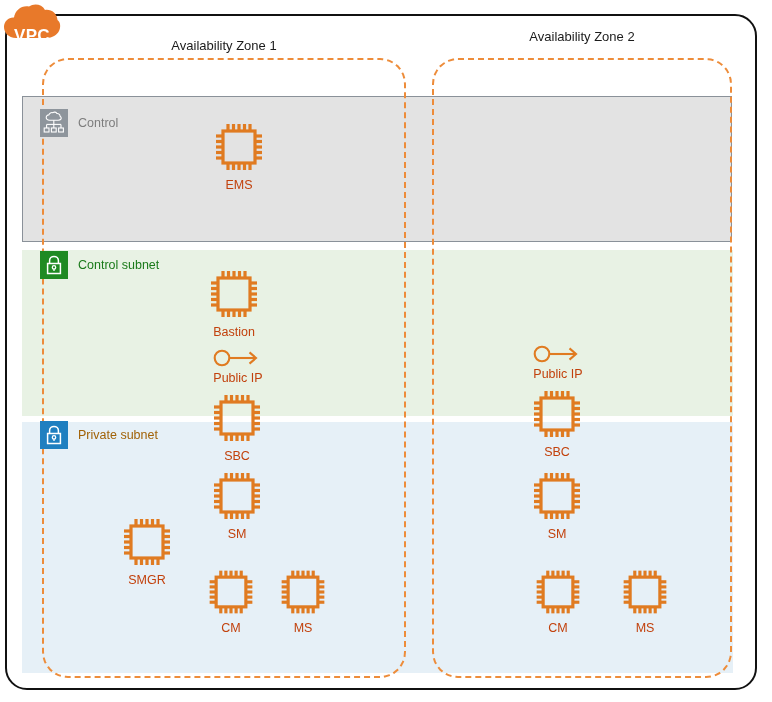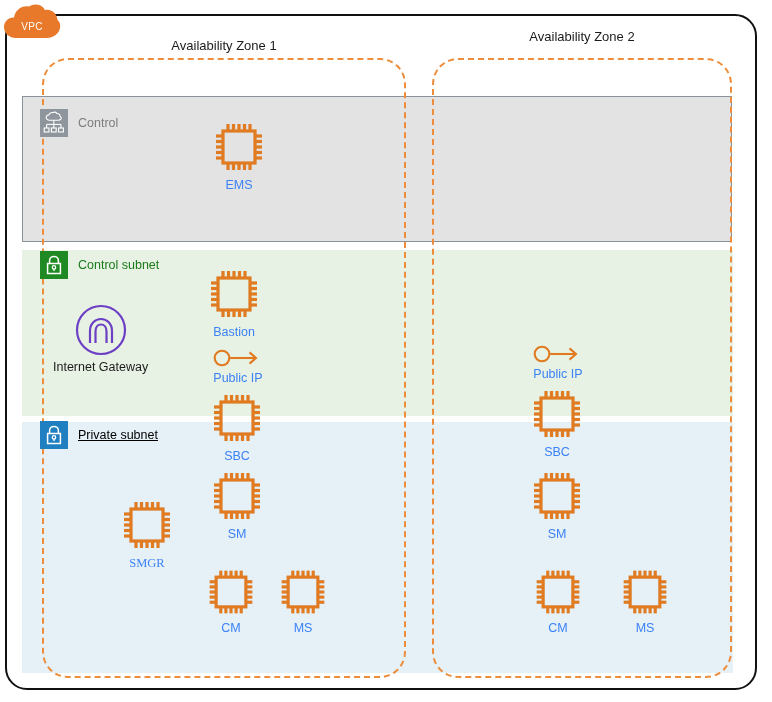--- a/index.html
+++ b/index.html
@@ -34,29 +34,29 @@
     position: absolute;
     left: 2px;
     top: 2px;
     width: 60px;
     height: 44px;
     z-index: 40;
   }
   .vpc-badge-text {
     position: absolute;
     left: 0;
-    top: 4px;
+    top: 14px;
     width: 60px;
     height: 44px;
     display: flex;
     align-items: center;
     justify-content: center;
     color: #ffffff;
-    font-size: 10px;
-    font-weight: normal;
+    font-size: 17px;
+    font-weight: bold;
     letter-spacing: 0.3px;
     padding-bottom: 4px;
     box-sizing: border-box;
     pointer-events: none;
   }
 
   
   .az-box {
     position: absolute;
     border: 2.5px dashed #ed8c3a;
@@ -104,35 +104,35 @@
     display: block;
     flex: 0 0 auto;
   }
   .subnet-title {
     margin-left: 10px;
     font-size: 12.5px;
     white-space: nowrap;
   }
   .title-control { color: #7d7d7d; }
   .title-public  { color: #1a7a1a; }
-  .title-private { color: #000000; text-decoration: underline; }
+  .title-private { color: #a16207; }
 
   
   .node {
     position: absolute;
     z-index: 20;
     display: flex;
     flex-direction: column;
     align-items: center;
   }
   .node svg { display: block; }
   .node-label {
     margin-top: 3px;
     font-size: 12.5px;
-    color: #3b82f6;
+    color: #c2410c;
     white-space: nowrap;
     text-align: center;
     line-height: 14px;
   }
   .node-label-gw { color: #1b1b1b; }
 </style>
 </head>
 <body>
 
 <div id="canvas">
@@ -223,28 +223,20 @@
         <line x1="44" y1="17" x2="51" y2="17"></line>
           <line x1="44" y1="22.5" x2="51" y2="22.5"></line>
         <line x1="44" y1="28" x2="51" y2="28"></line>
           <line x1="44" y1="33.5" x2="51" y2="33.5"></line>
         <line x1="44" y1="39" x2="51" y2="39"></line>
       </g>
     </svg>
     <span class="node-label">EMS</span>
   </div>
 
-  <div class="node" style="left:53px; top:303px;">
-    <svg width="54" height="54" viewBox="0 0 54 54">
-      <circle cx="27" cy="27" r="24" fill="none" stroke="#6c3fc4" stroke-width="2.2"></circle>
-      <path d="M16 40 V28 C16 20.5 21 16 27 16 C33 16 38 20.5 38 28 V40" fill="none" stroke="#6c3fc4" stroke-width="2.2"></path>
-      <path d="M21.5 40 V28.5 C21.5 24 24 21.5 27 21.5 C30 21.5 32.5 24 32.5 28.5 V40" fill="none" stroke="#6c3fc4" stroke-width="2.2"></path>
-    </svg>
-    <span class="node-label node-label-gw">Internet Gateway</span>
-  </div>
 
   <div class="node" style="left:206px; top:266px;">
     <svg width="56" height="56" viewBox="0 0 56 56">
       <g stroke="#e07b21" stroke-width="3.2" fill="none" stroke-linecap="butt">
         <rect x="12" y="12" width="32" height="32"></rect>
         <line x1="17" y1="12" x2="17" y2="5"></line>
           <line x1="22.5" y1="12" x2="22.5" y2="5"></line>
         <line x1="28" y1="12" x2="28" y2="5"></line>
           <line x1="33.5" y1="12" x2="33.5" y2="5"></line>
         <line x1="39" y1="12" x2="39" y2="5"></line>
@@ -328,21 +320,21 @@
         <line x1="44" y1="17" x2="51" y2="17"></line>
           <line x1="44" y1="22.5" x2="51" y2="22.5"></line>
         <line x1="44" y1="28" x2="51" y2="28"></line>
           <line x1="44" y1="33.5" x2="51" y2="33.5"></line>
         <line x1="44" y1="39" x2="51" y2="39"></line>
       </g>
     </svg>
     <span class="node-label">SM</span>
   </div>
 
-  <div class="node" style="left:119px; top:497px;font-family:Liberation Serif, serif;">
+  <div class="node" style="left:119px; top:514px;">
     <svg width="56" height="56" viewBox="0 0 56 56">
       <g stroke="#e07b21" stroke-width="3.2" fill="none" stroke-linecap="butt">
         <rect x="12" y="12" width="32" height="32"></rect>
         <line x1="17" y1="12" x2="17" y2="5"></line>
           <line x1="22.5" y1="12" x2="22.5" y2="5"></line>
         <line x1="28" y1="12" x2="28" y2="5"></line>
           <line x1="33.5" y1="12" x2="33.5" y2="5"></line>
         <line x1="39" y1="12" x2="39" y2="5"></line>
         <line x1="17" y1="44" x2="17" y2="51"></line>
           <line x1="22.5" y1="44" x2="22.5" y2="51"></line>

